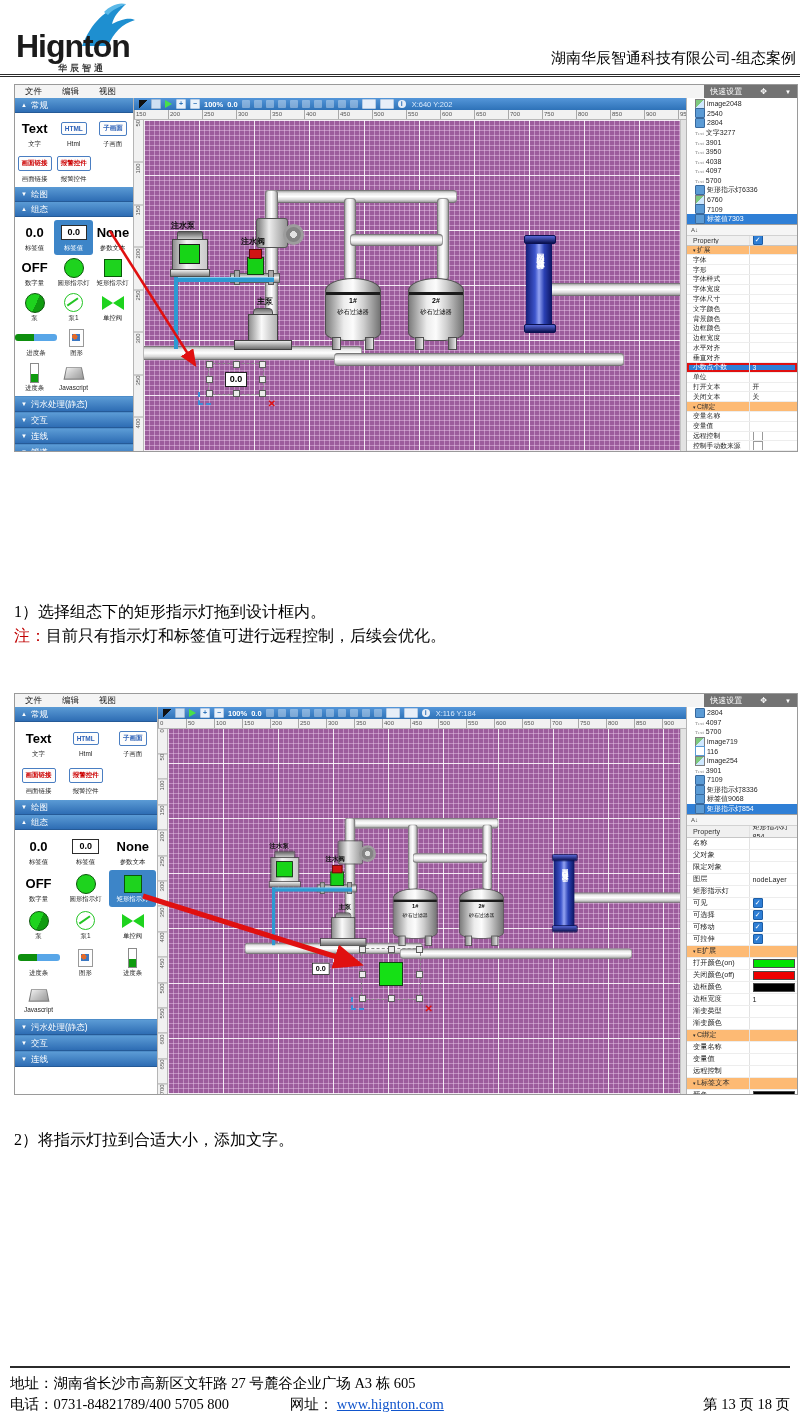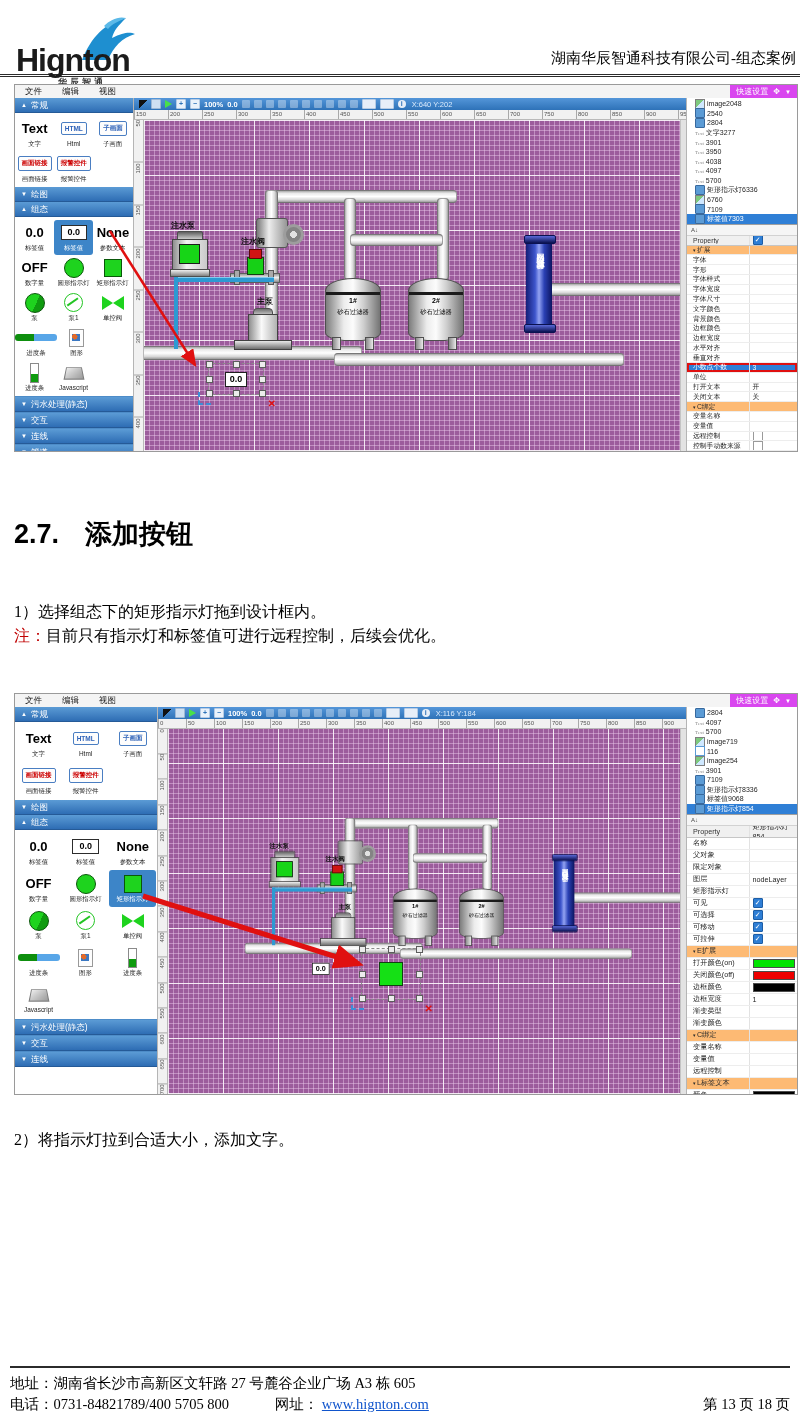--- a/index.html
+++ b/index.html
@@ -1,51 +1,51 @@
 <!DOCTYPE html>
 <html><head>
 <meta charset="utf-8">
 <style>
   html,body{margin:0;padding:0;background:#fff}
   .page{position:relative;width:800px;height:1415px;background:#fff;overflow:hidden;
         font-family:"Liberation Sans",sans-serif;color:#000}
 
   
   .hdr{position:absolute;left:0;top:0;width:800px;height:74px;border-bottom:3px double #2b2b2b}
-  .logo{position:absolute;left:16px;top:18px;width:150px;height:70px}
+  .logo{position:absolute;left:16px;top:4px;width:150px;height:70px}
   .logo-word{position:absolute;left:0;top:24px;font-size:32px;font-weight:bold;letter-spacing:-1px;color:#1b1b1b}
   .logo-sub{position:absolute;left:42px;top:58px;font-size:9px;font-weight:bold;letter-spacing:3px;color:#3a3a3a}
   .logo-swoosh{position:absolute;left:58px;top:-2px}
   .doc-title{position:absolute;right:4px;bottom:6px;font-family:"Liberation Serif",serif;font-size:15px;color:#000}
 
   
   .h2{position:absolute;left:14px;top:516px;font-size:27px;font-weight:bold;font-family:"Liberation Sans",sans-serif}
   .h2 .num{margin-right:26px}
   .para{position:absolute;left:14px;font-family:"Liberation Serif",serif;font-size:16px}
   .p-step1{top:602px}
   .p-note{top:626px}
   .p-note .red{color:#c00000}
   .p-step2{top:1130px}
 
   
   .foot{position:absolute;left:10px;right:10px;top:1366px;border-top:2px solid #2b2b2b;
         font-family:"Liberation Serif",serif;font-size:14.5px;padding-top:5px;line-height:21px}
   .foot .webrow{position:relative}
-  .foot .weblabel{margin-left:42px}
+  .foot .weblabel{margin-left:57px}
   .foot a{color:#1155cc;text-decoration:underline}
   .foot .pageinfo{position:absolute;right:0;top:0}
 
   
   .shot{position:absolute;left:14px;width:782px;border:1px solid #9a9a9a;background:#fff;overflow:hidden}
   .s1{top:84px;height:366px}
   .s2{top:693px;height:400px}
   .menubar{position:relative;height:13px;background:#f4f4f4;border-bottom:1px solid #cfcfcf;
            display:flex;align-items:center;gap:20px;padding-left:10px;font-size:8.5px;color:#222}
-  .quickbar{position:absolute;right:0;top:0;height:13px;background:#d946ef;color:#fff;font-size:8px;
-            display:flex;align-items:center;gap:5px;padding:0 6px;z-index:5}
+  .quickbar{position:absolute;right:0;top:0;height:13px;background:#737373;color:#fff;font-size:8px;
+            display:flex;align-items:center;gap:18px;padding:0 6px;z-index:5}
   .shotbody{position:absolute;left:0;top:13px;right:0;bottom:0;display:flex}
 
   
   .lpanel{background:#fff;border-right:1px solid #b5b5b5;overflow:hidden;flex:none}
   .s1 .lpanel{width:118px}.s2 .lpanel{width:142px}
   .sechdr{height:14px;background:linear-gradient(#5b9bd5,#2e6db4);border-bottom:1px solid #255a97;
           color:#fff;font-size:8.5px;line-height:14px;padding-left:6px;display:flex;gap:4px;align-items:center}
   .sechdr .arr{font-size:6px}
   .pal{display:flex;flex-wrap:wrap;padding:3px 0 1px}
   .pitem{flex:0 0 33.2%;text-align:center;padding:2px 0 3px;border-radius:3px}
@@ -811,23 +811,20 @@
     <svg class="arrow" width="782" height="366">
       <defs>
           <marker id="ah1" markerWidth="8" markerHeight="8" refX="6" refY="3" orient="auto">
         <path d="M0,0 L7,3 L0,6 Z" fill="#e01010"></path>
           </marker>
         </defs>
       <line x1="95" y1="146" x2="180" y2="280" stroke="#e01010" stroke-width="2.5" marker-end="url(#ah1)"></line>
     </svg>
   </div>
 
-  <div class="h2">
-    <span class="num">2.7.</span><span>添加按钮</span>
-  </div>
   <div class="para p-step1">1）选择组态下的矩形指示灯拖到设计框内。</div>
   <div class="para p-note">
     <span class="red">注：</span><span>目前只有指示灯和标签值可进行远程控制，后续会优化。</span>
   </div>
 
   <div class="shot s2">
     <div class="menubar">
       <div style="display:flex;gap:20px">
         <span class="mitem">文件</span>
           <span class="mitem">编辑</span>

